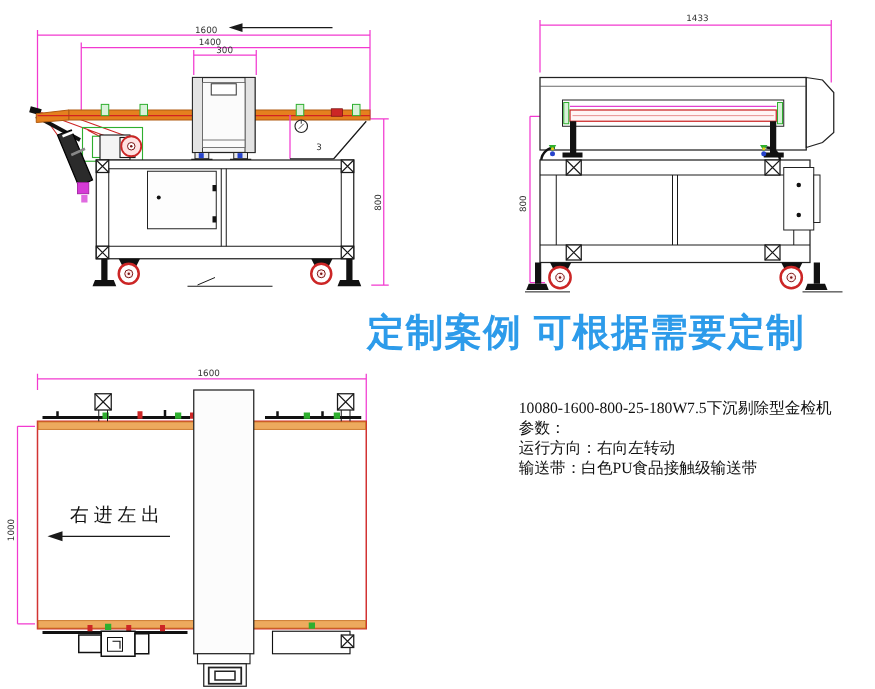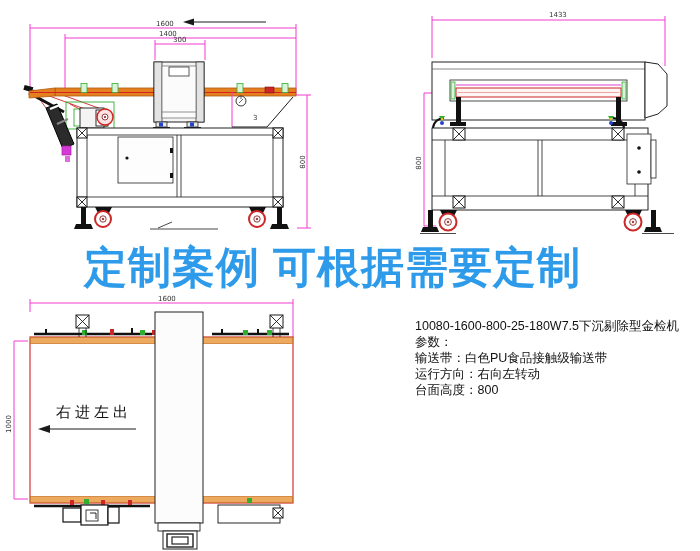--- a/index.html
+++ b/index.html
@@ -8,25 +8,25 @@
   .drawing{position:absolute;}
   
   .dim{stroke:#f23ad0;stroke-width:1;fill:none;}
   .blk{stroke:#1a1a1a;fill:none;stroke-width:1;}
   .thin{stroke:#1a1a1a;fill:none;stroke-width:0.8;}
   .dimlabel{font:7px "DejaVu Sans",sans-serif;fill:#333;}
   .xbox rect{fill:#fff;stroke:#1a1a1a;stroke-width:1;}
   .xbox path{stroke:#1a1a1a;stroke-width:0.9;fill:none;}
   
   .title{position:absolute;left:84px;top:243px;width:560px;white-space:nowrap;
-         font-size:43px;line-height:48px;font-weight:bold;color:#2d9bea;
-         letter-spacing:1px;font-family:"Liberation Sans",sans-serif;}
+         font-size:30px;line-height:48px;font-weight:bold;color:#2d9bea;
+         letter-spacing:1px;font-family:"Liberation Sans",sans-serif;text-align:right;}
   
   .specs{position:absolute;left:415px;top:318px;width:285px;
-         font-family:Liberation Sans, sans-serif;
+         font-family:Liberation Serif, serif;
          font-size:12.5px;line-height:16px;color:#111;}
   .specs div{white-space:nowrap;}
   .flowtext{font:15px "Liberation Serif","DejaVu Serif",serif;letter-spacing:4px;fill:#111;}
 </style>
 </head>
 <body>
 
 <div class="canvas">
 
   <svg class="drawing" style="left:0;top:0" width="345" height="242" viewBox="0 0 345 242">
@@ -297,18 +297,17 @@
     <g>
       <text class="flowtext" x="56" y="417">右进左出</text>
       <path class="blk" d="M46,429 H136"></path>
       <polygon points="38,429 50,425 50,433" fill="#1a1a1a"></polygon>
     </g>
   </svg>
 
   <div class="specs">
     <div>10080-1600-800-25-180W7.5下沉剔除型金检机</div>
     <div>参数：</div>
+    <div>运行方向：右向左转动</div>
     <div>输送带：白色PU食品接触级输送带</div>
-    <div>运行方向：右向左转动</div>
-    <div>台面高度：800</div>
   </div>
 
 </div>
 
 </body></html>

